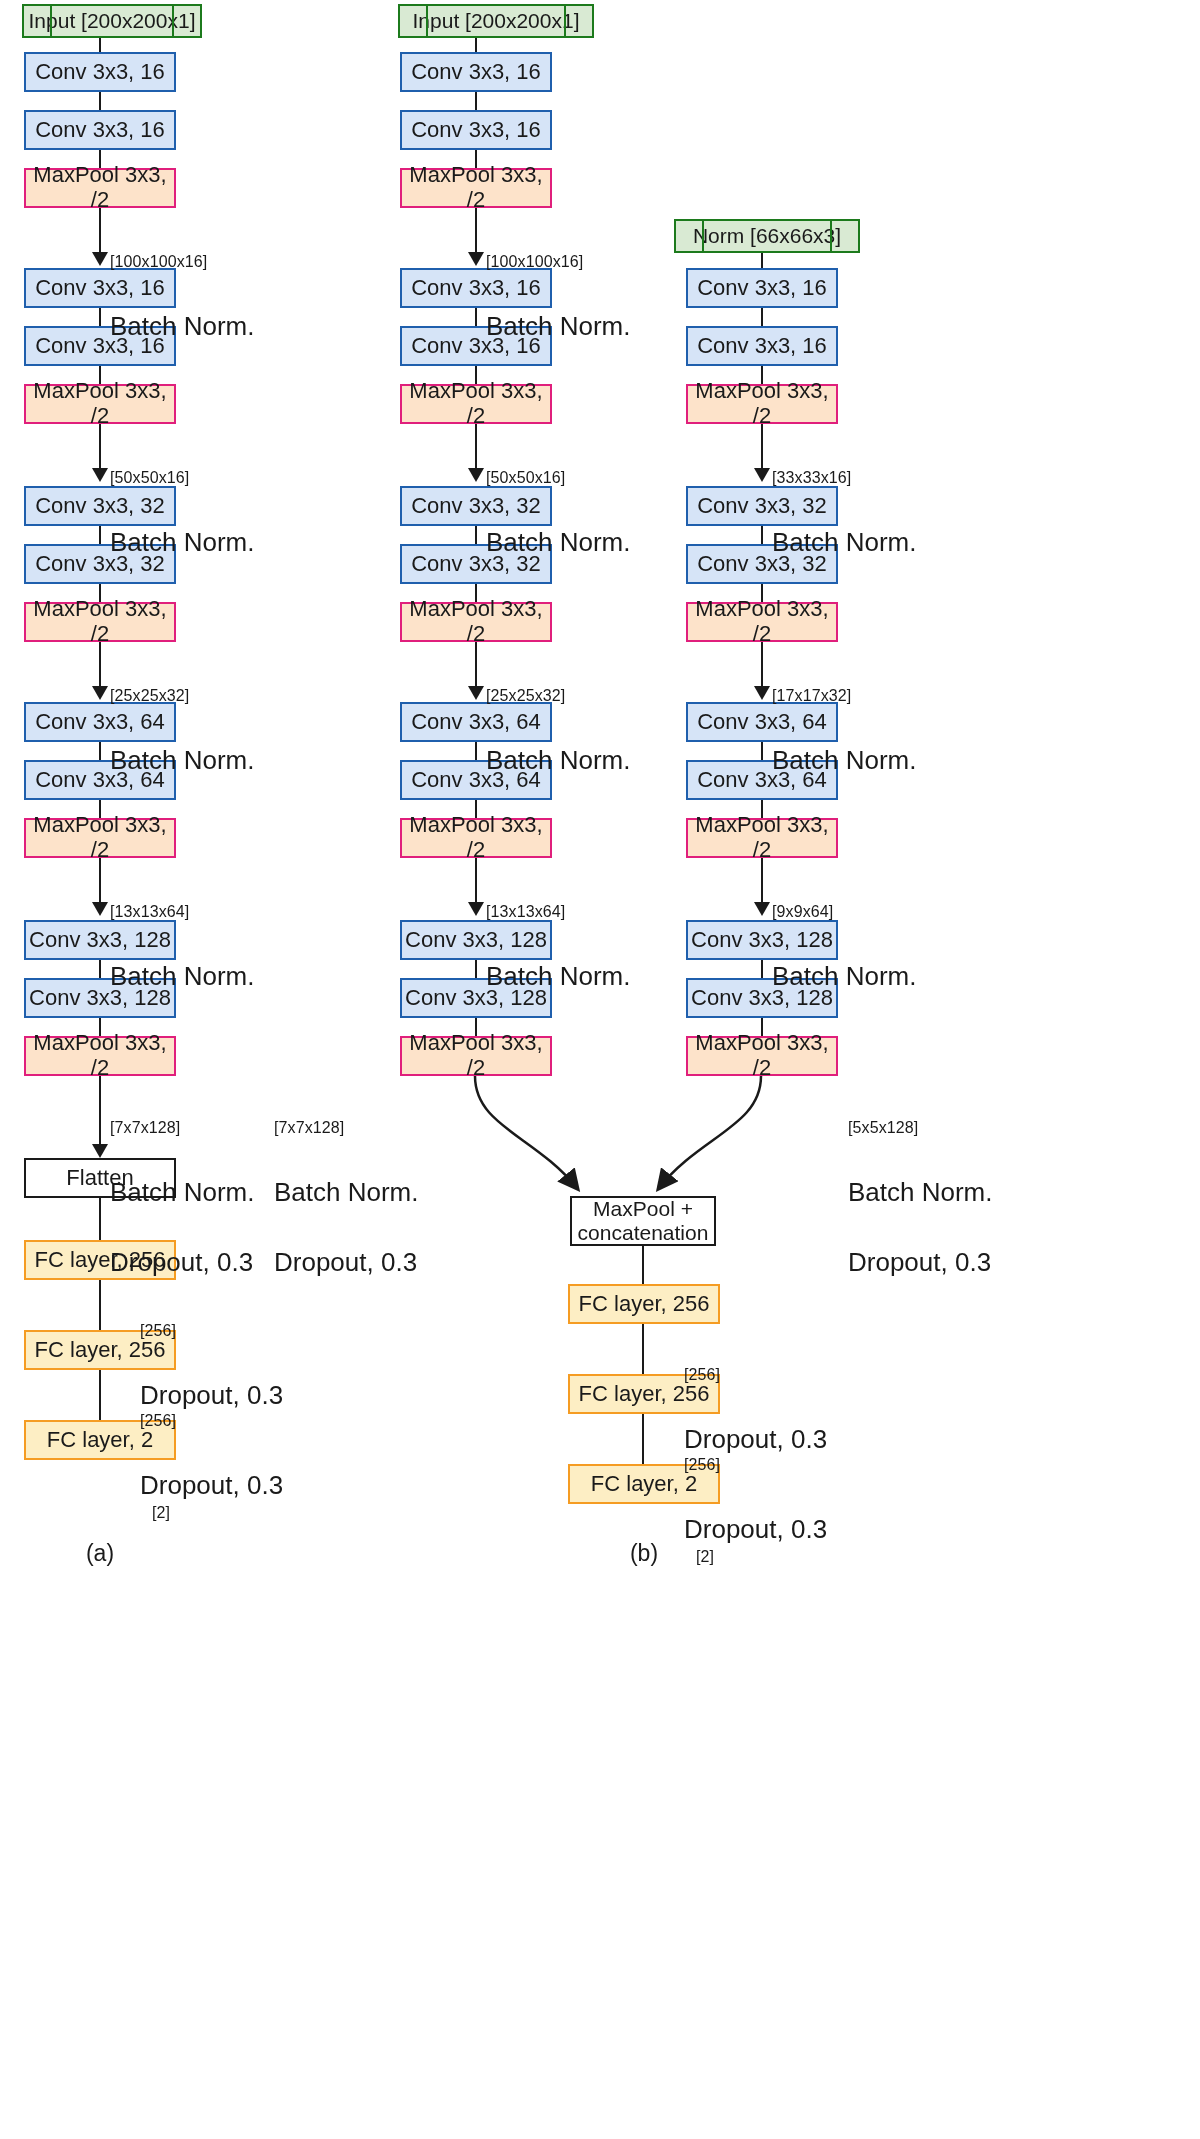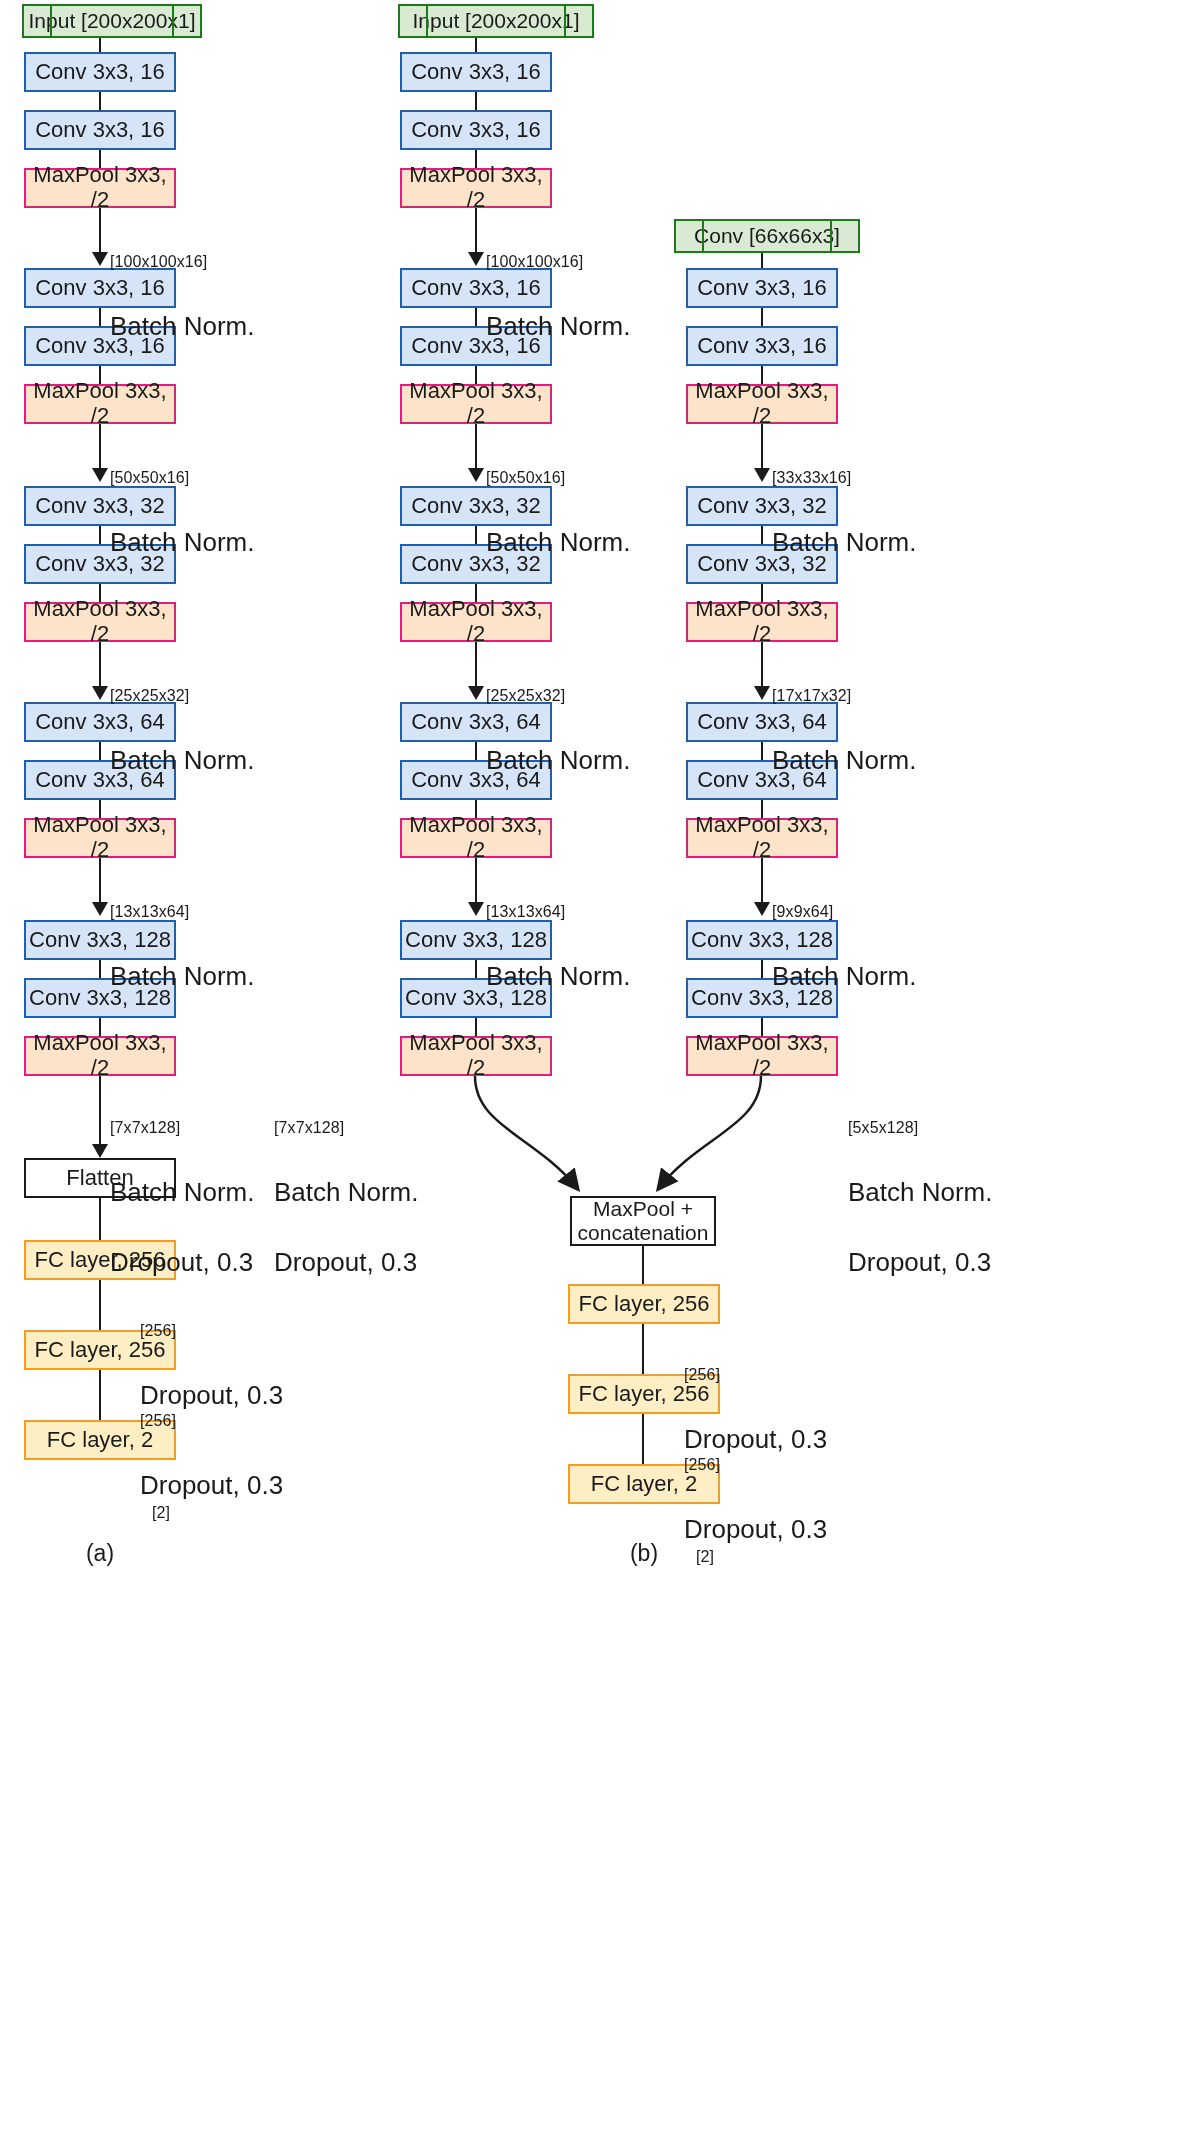--- a/index.html
+++ b/index.html
@@ -343,21 +343,21 @@
   <div class="node n-pool" style="left:400px; top:1036px; width:152px; height:40px;">
     <span class="node-label">MaxPool 3x3, /2</span>
   </div>
   <div class="anno leftal" style="left:274px; top:1079px;">
     <span class="shape">[7x7x128]</span>
     <span class="op">Batch Norm.</span>
     <span class="op">Dropout, 0.3</span>
   </div>
 
   <div class="node n-input" style="left:674px; top:219px; width:186px; height:34px;">
-    <span class="node-label">Conv [66x66x3]</span>
+    <span class="node-label">Norm [66x66x3]</span>
   </div>
   <div class="edge" style="left:761px; top:253px; height:15px;"></div>
 
   <div class="node n-conv" style="left:686px; top:268px; width:152px; height:40px;">
     <span class="node-label">Conv 3x3, 16</span>
   </div>
   <div class="edge" style="left:761px; top:308px; height:18px;"></div>
   <div class="node n-conv" style="left:686px; top:326px; width:152px; height:40px;">
     <span class="node-label">Conv 3x3, 16</span>
   </div>

